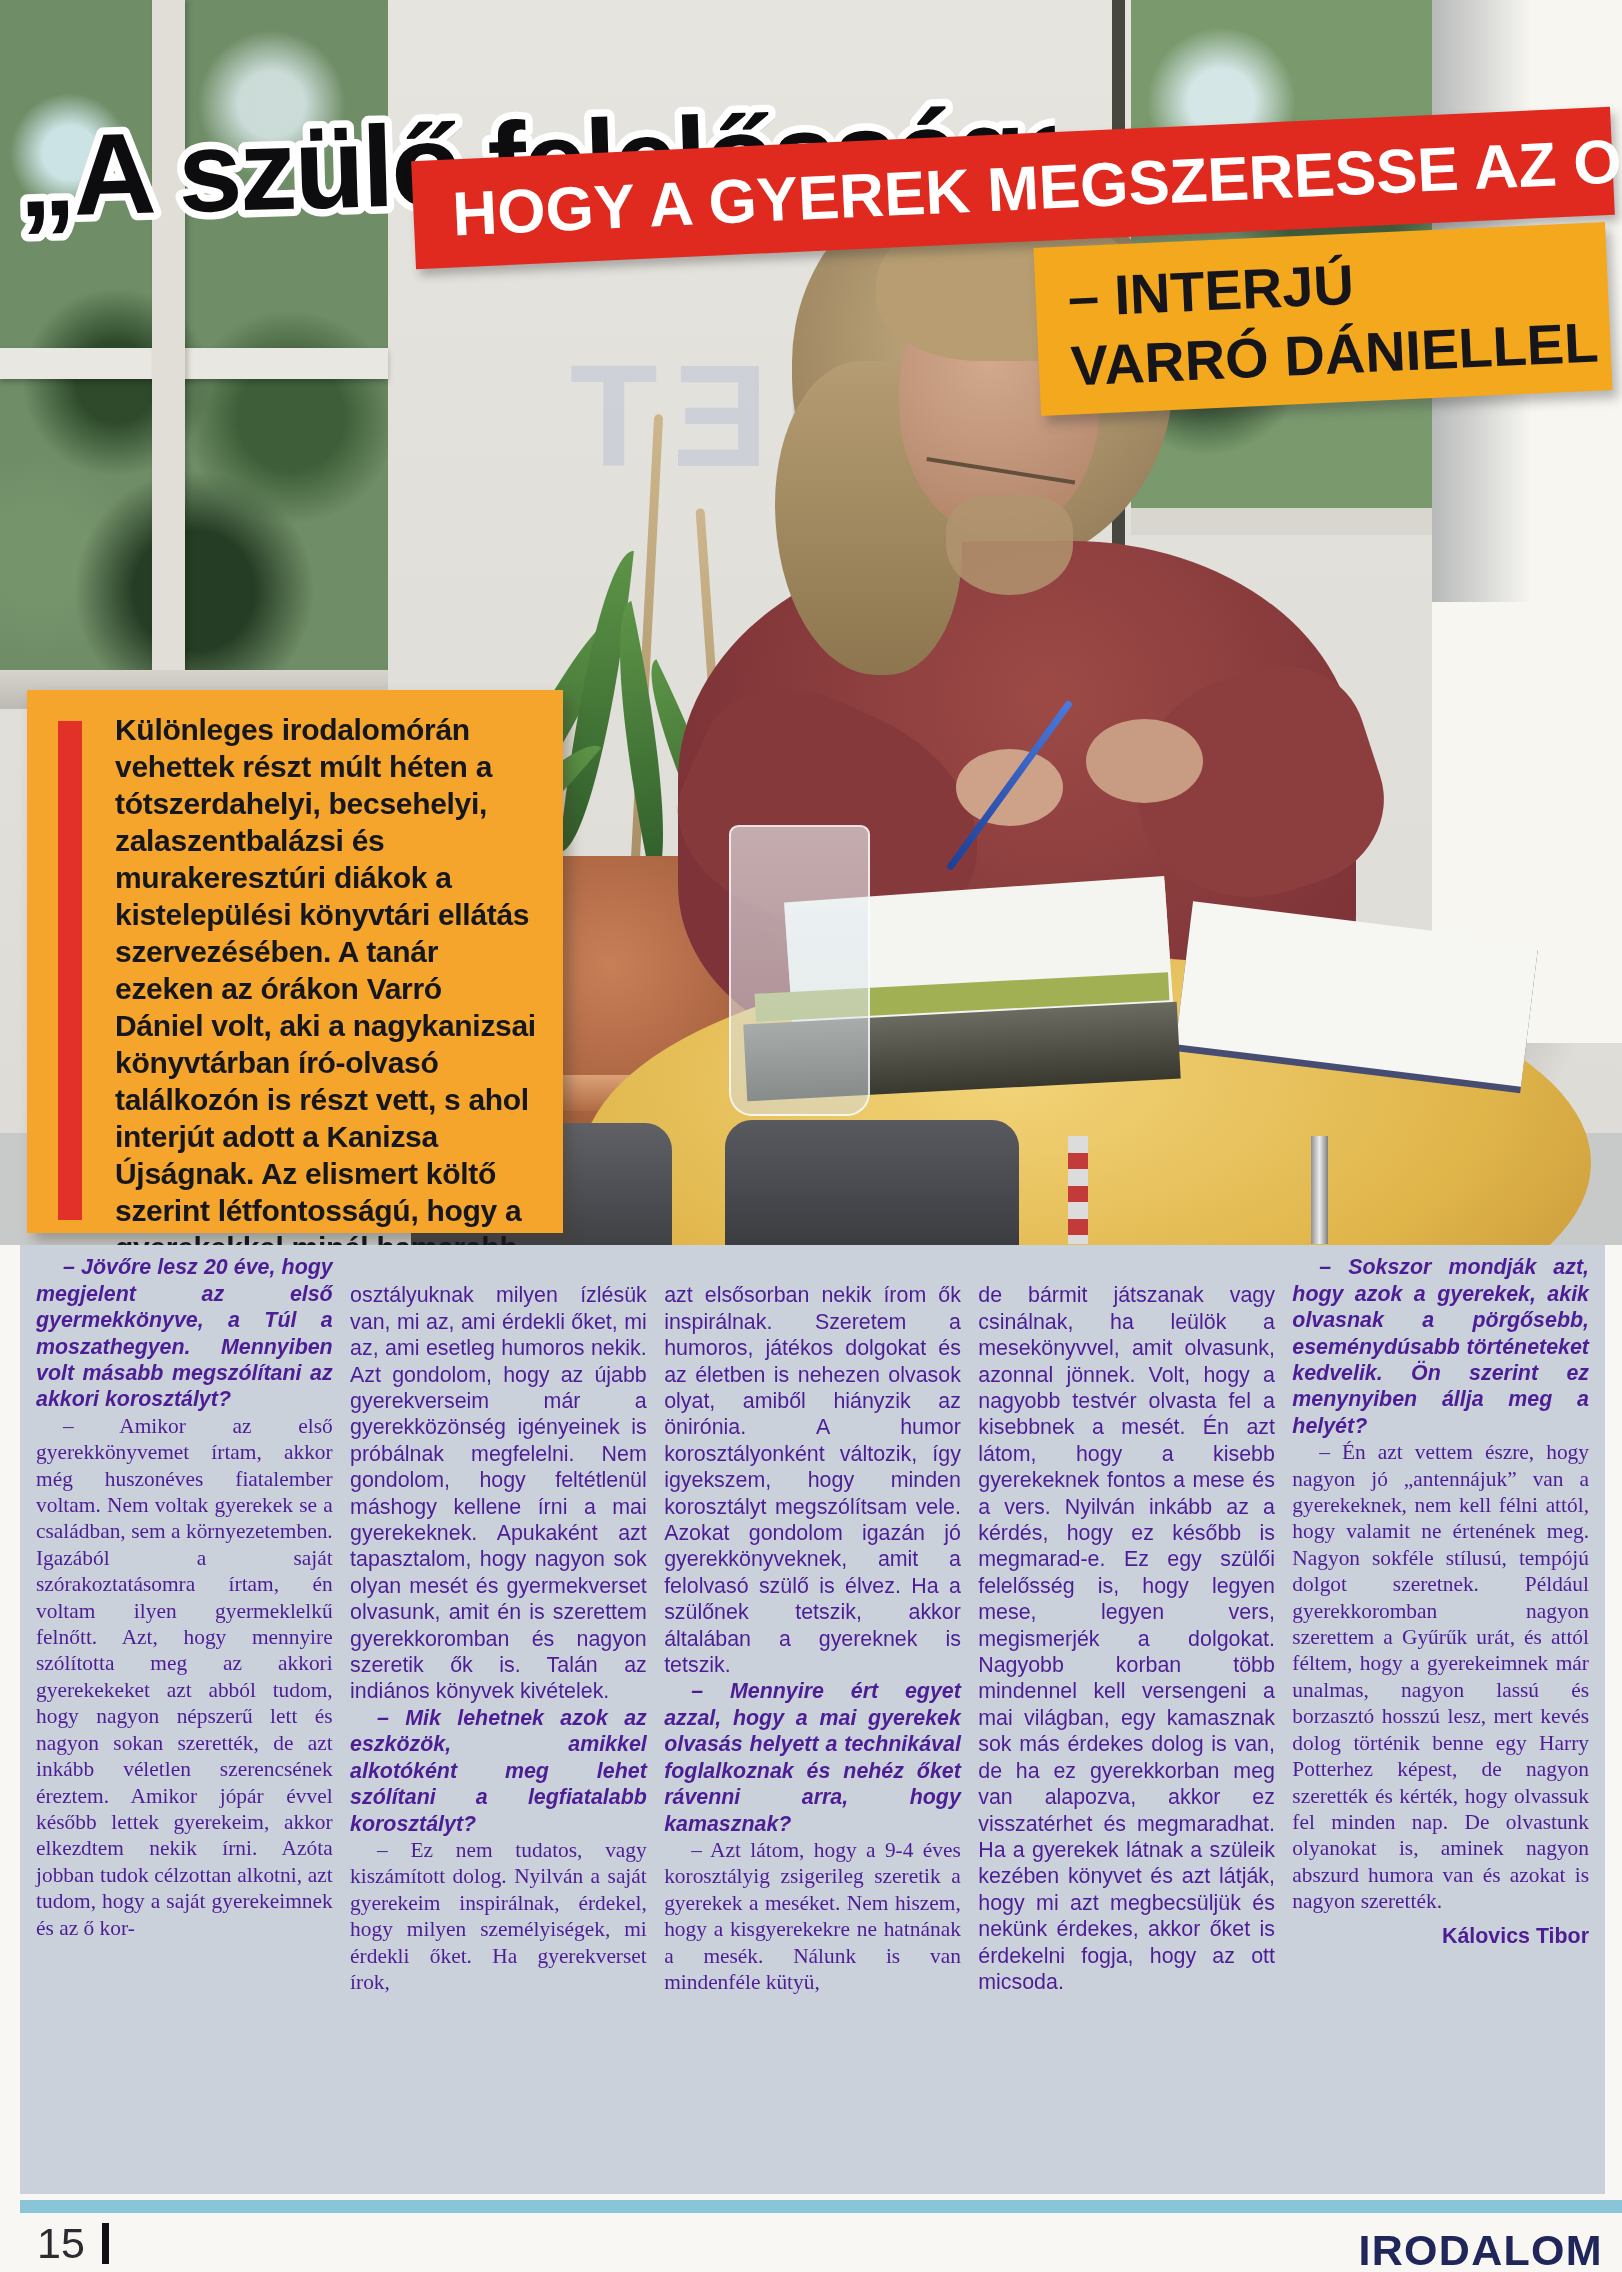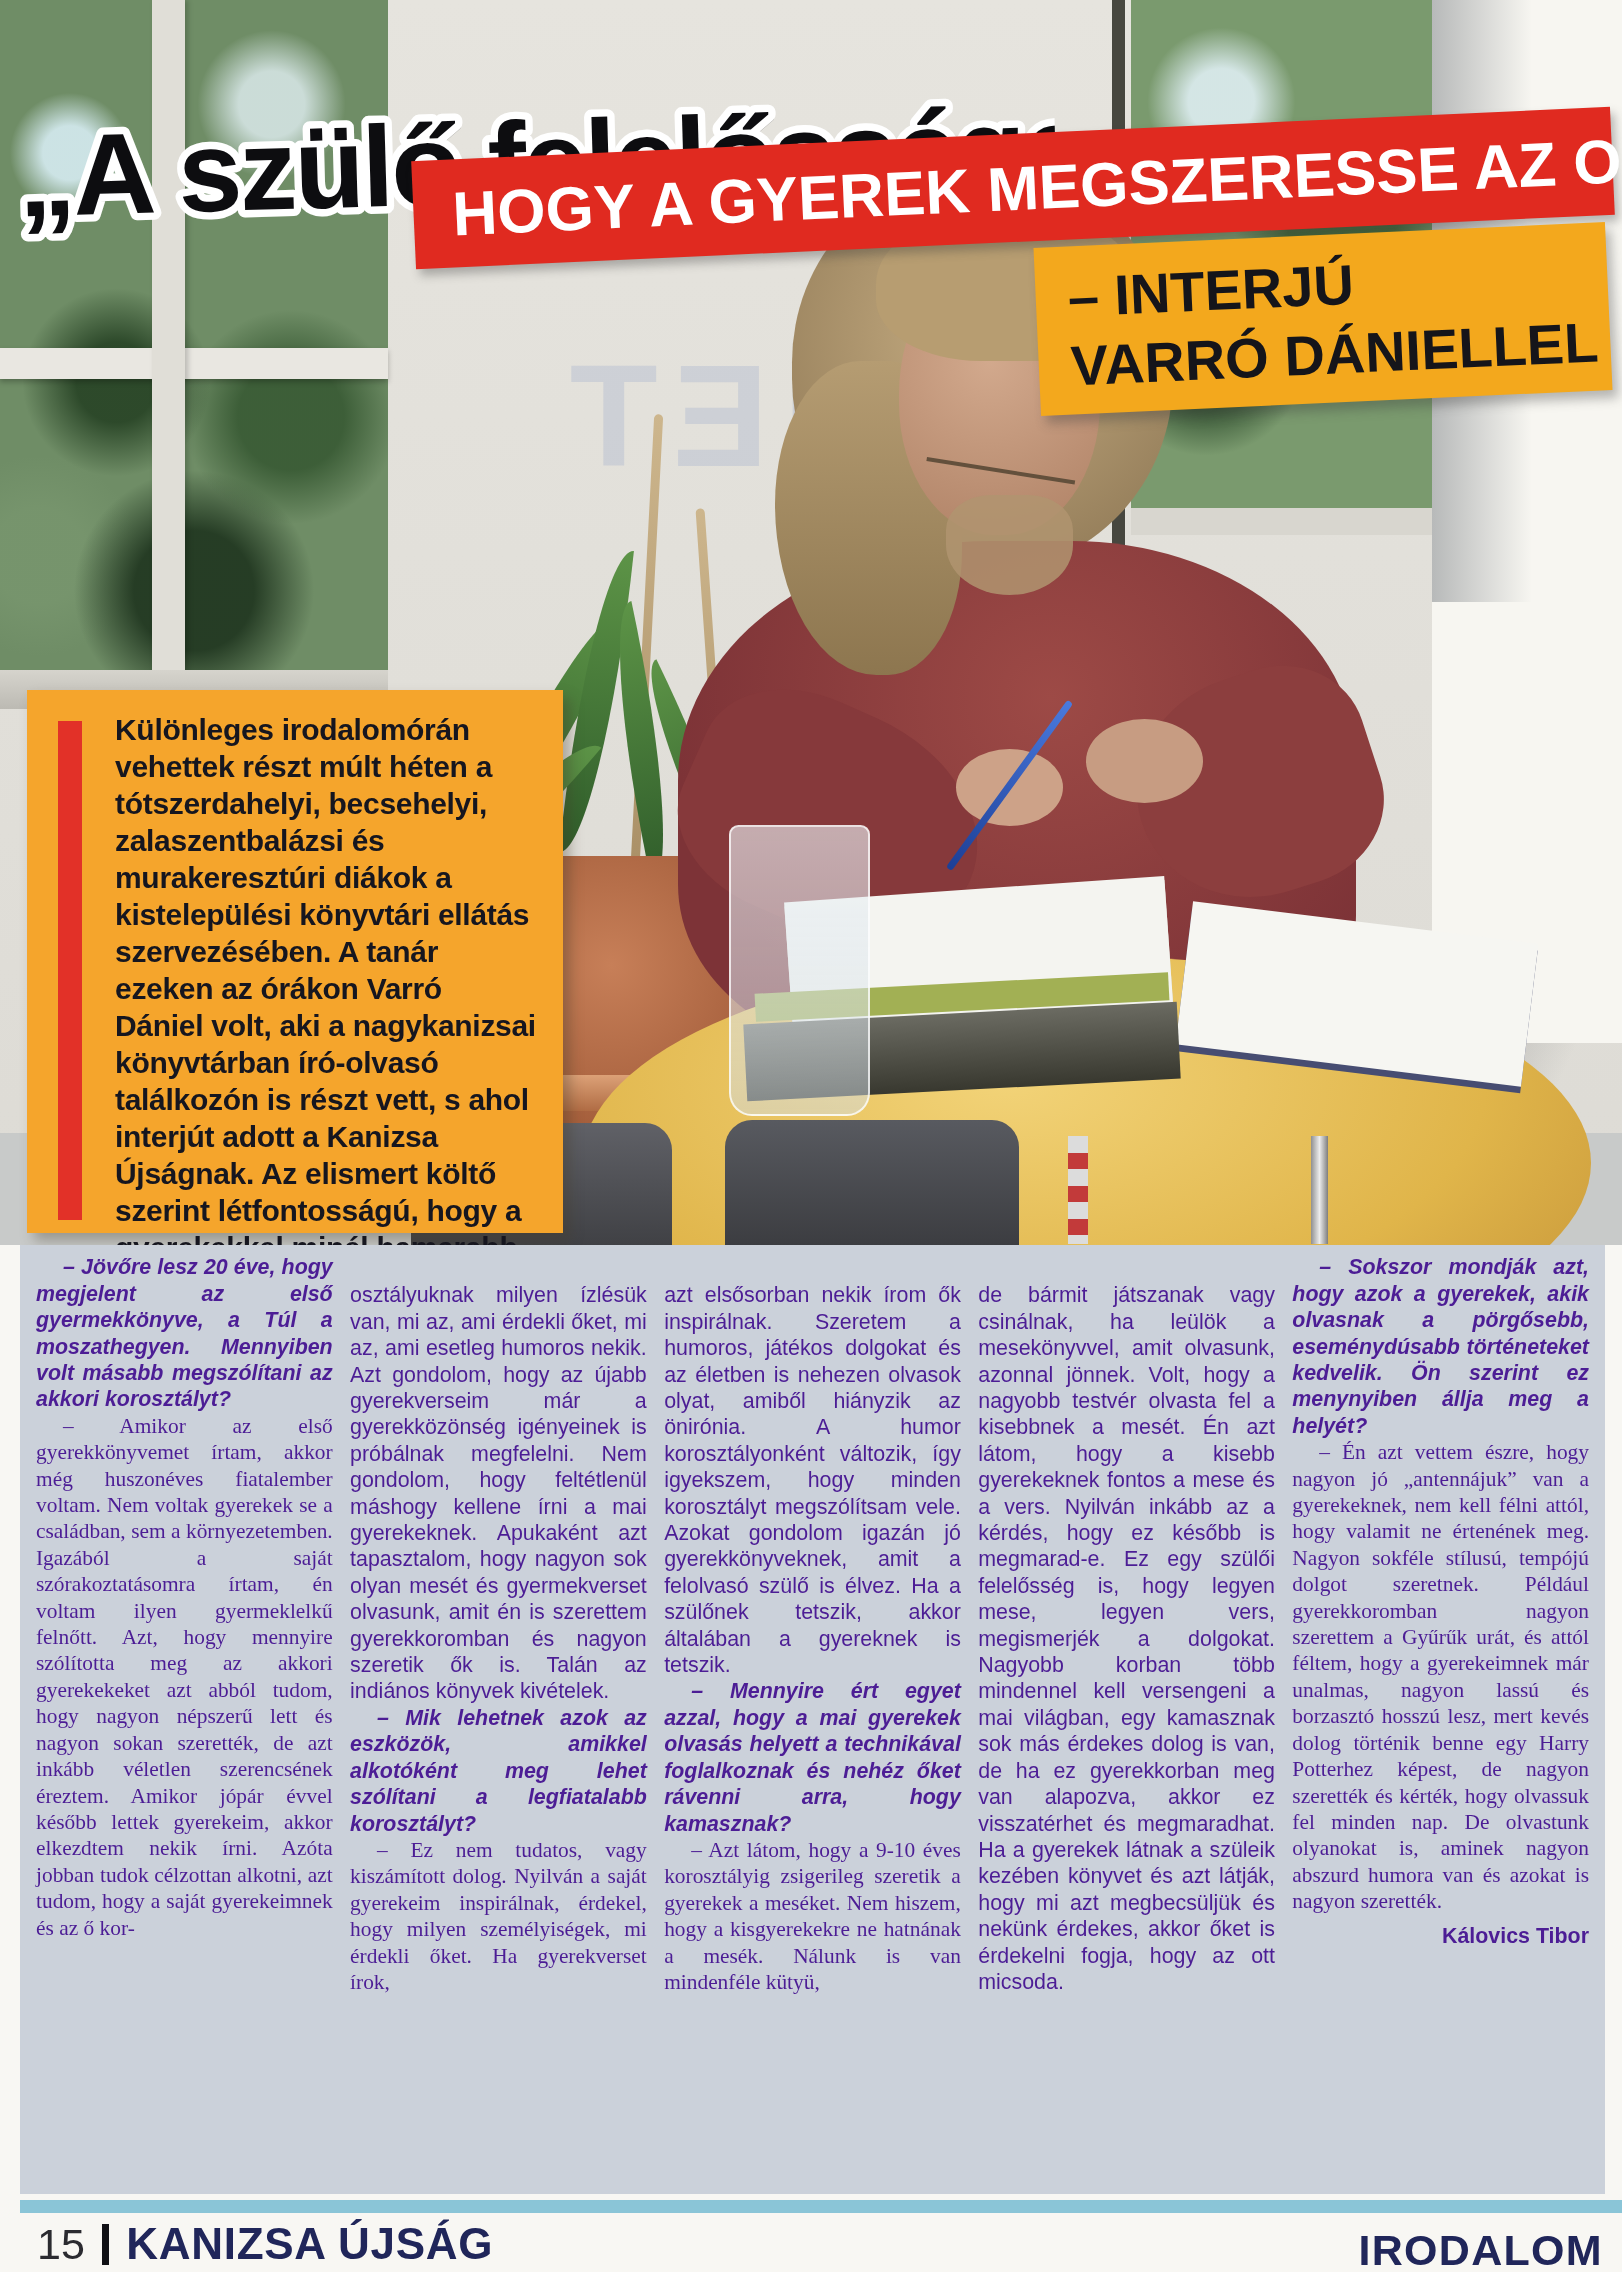--- a/index.html
+++ b/index.html
@@ -193,34 +193,33 @@
         <p class="answer">– Amikor az első gyerekkönyvemet írtam, akkor még huszonéves fiatalember voltam. Nem voltak gyerekek se a családban, sem a környezetemben. Igazából a saját szórakoztatásomra írtam, én voltam ilyen gyermeklelkű felnőtt. Azt, hogy mennyire szólította meg az akkori gyerekekeket azt abból tudom, hogy nagyon népszerű lett és nagyon sokan szerették, de azt inkább véletlen szerencsének éreztem. Amikor jópár évvel később lettek gyerekeim, akkor elkezdtem nekik írni. Azóta jobban tudok célzottan alkotni, azt tudom, hogy a saját gyerekeimnek és az ő kor-</p>
       </div>
     <div class="col">
         <p class="continuation">osztályuknak milyen ízlésük van, mi az, ami érdekli őket, mi az, ami esetleg humoros nekik. Azt gondolom, hogy az újabb gyerekverseim már a gyerekközönség igényeinek is próbálnak megfelelni. Nem gondolom, hogy feltétlenül máshogy kellene írni a mai gyerekeknek. Apukaként azt tapasztalom, hogy nagyon sok olyan mesét és gyermekverset olvasunk, amit én is szerettem gyerekkoromban és nagyon szeretik ők is. Talán az indiános könyvek kivételek.</p>
         <p class="question">– Mik lehetnek azok az eszközök, amikkel alkotóként meg lehet szólítani a legfiatalabb korosztályt?</p>
         <p class="answer">– Ez nem tudatos, vagy kiszámított dolog. Nyilván a saját gyerekeim inspirálnak, érdekel, hogy milyen személyiségek, mi érdekli őket. Ha gyerekverset írok,</p>
       </div>
     <div class="col">
         <p class="continuation">azt elsősorban nekik írom ők inspirálnak. Szeretem a humoros, játékos dolgokat és az életben is nehezen olvasok olyat, amiből hiányzik az önirónia. A humor korosztályonként változik, így igyekszem, hogy minden korosztályt megszólítsam vele. Azokat gondolom igazán jó gyerekkönyveknek, amit a felolvasó szülő is élvez. Ha a szülőnek tetszik, akkor általában a gyereknek is tetszik.</p>
         <p class="question">– Mennyire ért egyet azzal, hogy a mai gyerekek olvasás helyett a technikával foglalkoznak és nehéz őket rávenni arra, hogy kamasznak?</p>
-        <p class="answer">– Azt látom, hogy a 9-10 éves korosztályig zsigerileg szeretik a gyerekek a meséket. Nem hiszem, hogy a kisgyerekekre ne hatnának a mesék. Nálunk is van mindenféle kütyü,</p>
+        <p class="answer">– Azt látom, hogy a 9-4 éves korosztályig zsigerileg szeretik a gyerekek a meséket. Nem hiszem, hogy a kisgyerekekre ne hatnának a mesék. Nálunk is van mindenféle kütyü,</p>
       </div>
     <div class="col">
         <p class="continuation">de bármit játszanak vagy csinálnak, ha leülök a mesekönyvvel, amit olvasunk, azonnal jönnek. Volt, hogy a nagyobb testvér olvasta fel a kisebbnek a mesét. Én azt látom, hogy a kisebb gyerekeknek fontos a mese és a vers. Nyilván inkább az a kérdés, hogy ez később is megmarad-e. Ez egy szülői felelősség is, hogy legyen mese, legyen vers, megismerjék a dolgokat. Nagyobb korban több mindennel kell versengeni a mai világban, egy kamasznak sok más érdekes dolog is van, de ha ez gyerekkorban meg van alapozva, akkor ez visszatérhet és megmaradhat. Ha a gyerekek látnak a szüleik kezében könyvet és azt látják, hogy mi azt megbecsüljük és nekünk érdekes, akkor őket is érdekelni fogja, hogy az ott micsoda.</p>
       </div>
     <div class="col">
         <p class="question">– Sokszor mondják azt, hogy azok a gyerekek, akik olvasnak a pörgősebb, eseménydúsabb történeteket kedvelik. Ön szerint ez menynyiben állja meg a helyét?</p>
         <p class="answer">– Én azt vettem észre, hogy nagyon jó „antennájuk” van a gyerekeknek, nem kell félni attól, hogy valamit ne értenének meg. Nagyon sokféle stílusú, tempójú dolgot szeretnek. Például gyerekkoromban nagyon szerettem a Gyűrűk urát, és attól féltem, hogy a gyerekeimnek már unalmas, nagyon lassú és borzasztó hosszú lesz, mert kevés dolog történik benne egy Harry Potterhez képest, de nagyon szerették és kérték, hogy olvassuk fel minden nap. De olvastunk olyanokat is, aminek nagyon abszurd humora van és azokat is nagyon szerették.</p>
         <p class="byline">Kálovics Tibor</p>
       </div>
   </div>
 
   <div class="abs footer-bar"></div>
   <div class="abs footer-left">
     <span class="page-number">15</span>
     <span class="footer-sep"></span>
-    <span class="newspaper-name">KANIZSA ÚJSÁG</span>
   </div>
   <div class="abs section-name">IRODALOM</div>
 
 </div>
 
 
 </body></html>

